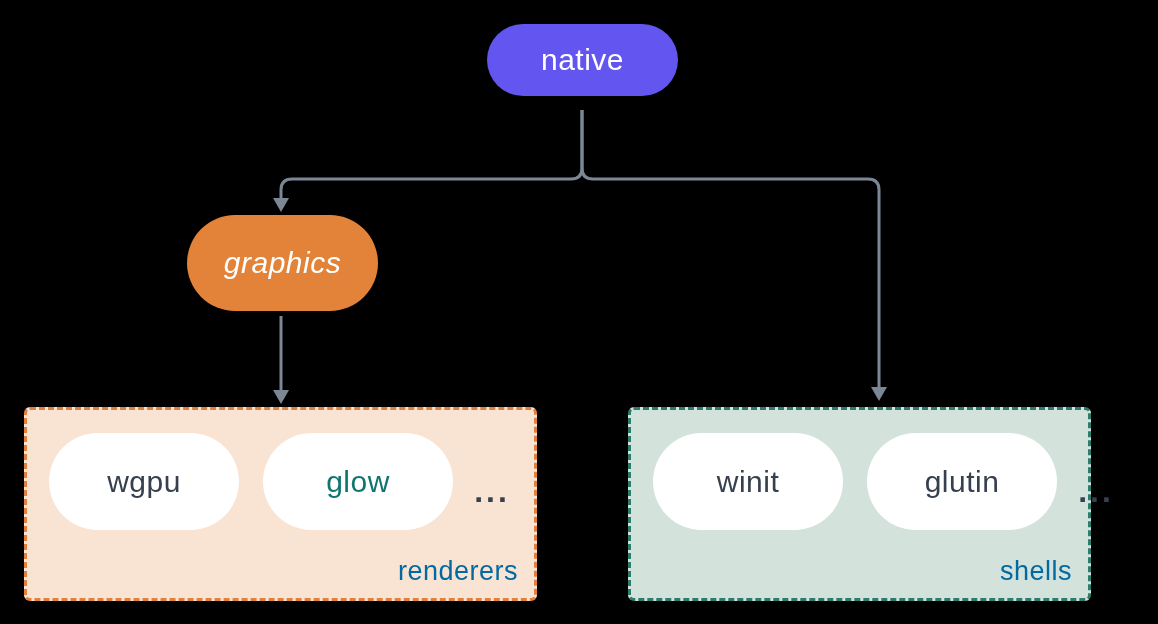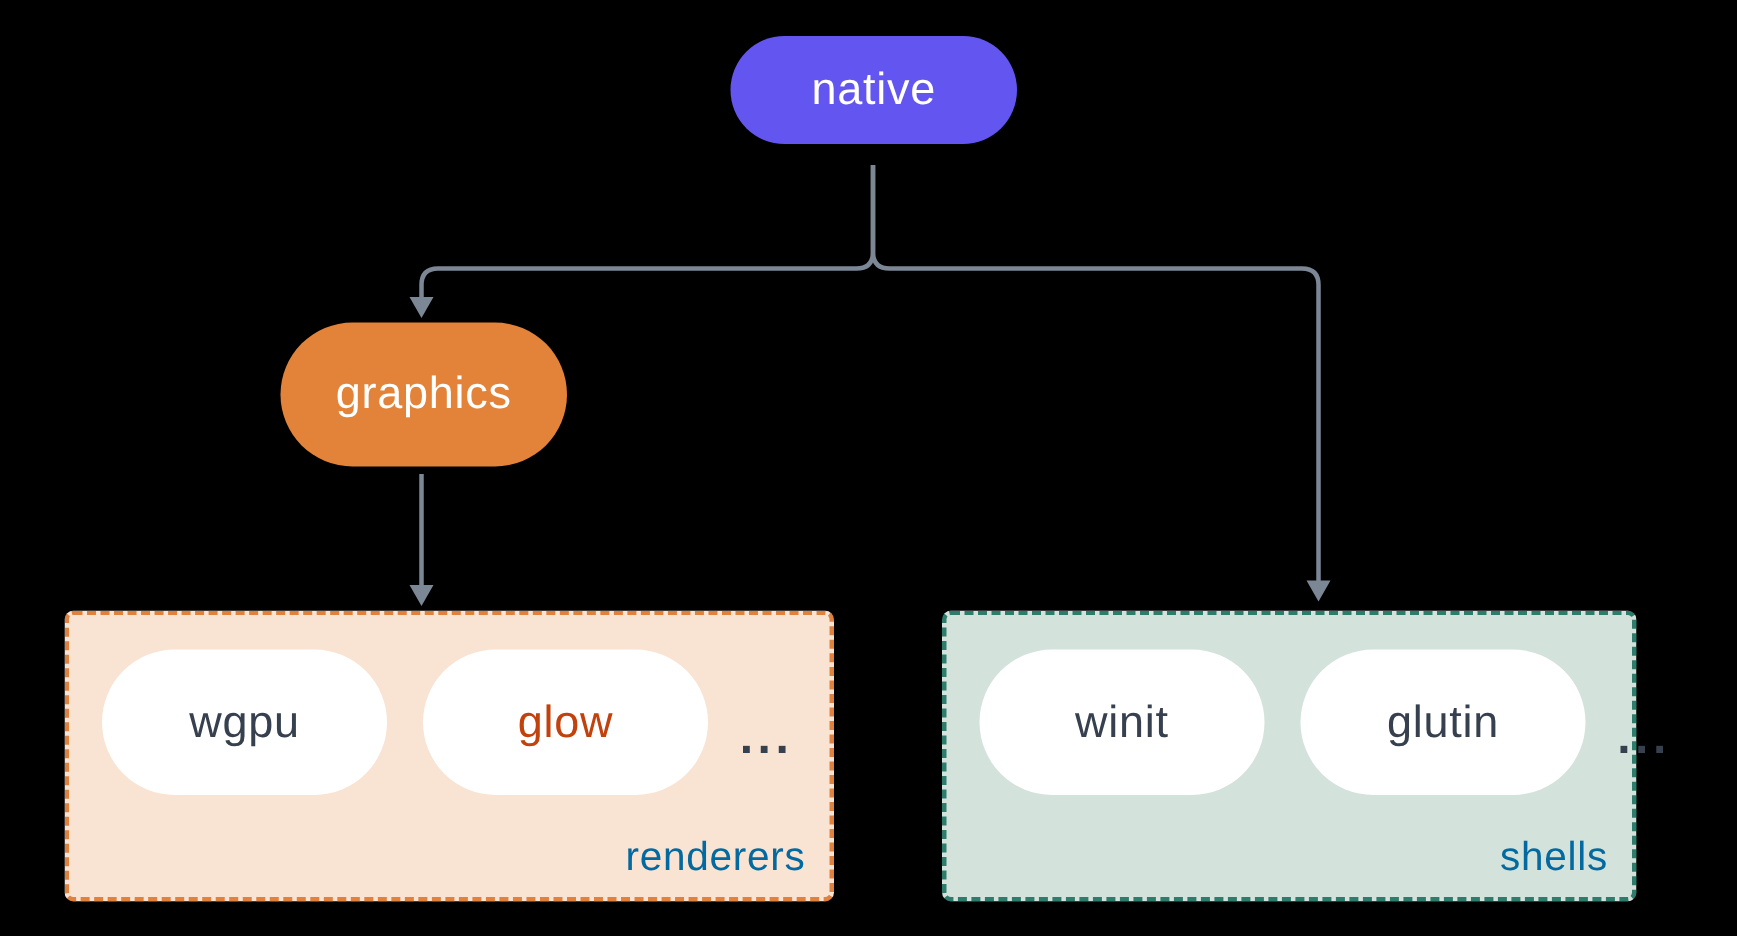--- a/index.html
+++ b/index.html
@@ -35,21 +35,21 @@
   .node-graphics{ left: 187px; top: 215px; width: 191px; height: 96px; }
 
   .group {
     position: absolute;
     z-index: 2;
     top: 407px;
     height: 194px;
     border-radius: 6px;
     border: 3px dashed transparent;
   }
-  .group-renderers { left: 24px;  width: 513px; margin-left: 19px; }
+  .group-renderers { left: 24px;  width: 513px; }
   .group-shells    { left: 628px; width: 463px; }
 
   .pill {
     position: absolute;
     width: 190px;
     height: 97px;
     background: #ffffff;
     border-radius: 49px;
     display: flex;
     align-items: center;
@@ -93,29 +93,29 @@
     <path d="M281,316 L281,391" style="stroke: rgb(124, 135, 149);"></path>
     <polygon points="273,198 289,198 281,212" style="fill: rgb(124, 135, 149);"></polygon>
     <polygon points="871,387 887,387 879,401" style="fill: rgb(124, 135, 149);"></polygon>
     <polygon points="273,390 289,390 281,404" style="fill: rgb(124, 135, 149);"></polygon>
   </svg>
 
   <div class="node node-native" style="background-color: rgb(99, 85, 239); color: rgb(255, 255, 255);">
     <span>native</span>
   </div>
 
-  <div class="node node-graphics" style="background-color: rgb(226, 131, 57); color: rgb(255, 255, 255);">
+  <div class="node node-graphics" style="background-color: rgb(226, 131, 57); color: rgb(255, 255, 255); font-style: italic;">
     <span>graphics</span>
   </div>
 
   <div class="group group-renderers" style="background-color: rgb(249, 227, 211); border-color: rgb(224, 130, 62);">
     <div class="pill pill-1" style="color: rgb(54, 64, 78);">
       <span>wgpu</span>
     </div>
-    <div class="pill pill-2" style="color: #c2410c;">
+    <div class="pill pill-2" style="color: #0f766e;">
       <span>glow</span>
     </div>
     <div class="ellipsis" style="color: rgb(54, 64, 78);">...</div>
     <div class="group-label" style="color: #0369a1;">renderers</div>
   </div>
 
   <div class="group group-shells" style="background-color: rgb(211, 226, 219); border-color: rgb(46, 124, 108);">
     <div class="pill pill-1" style="color: rgb(54, 64, 78);">
       <span>winit</span>
     </div>

